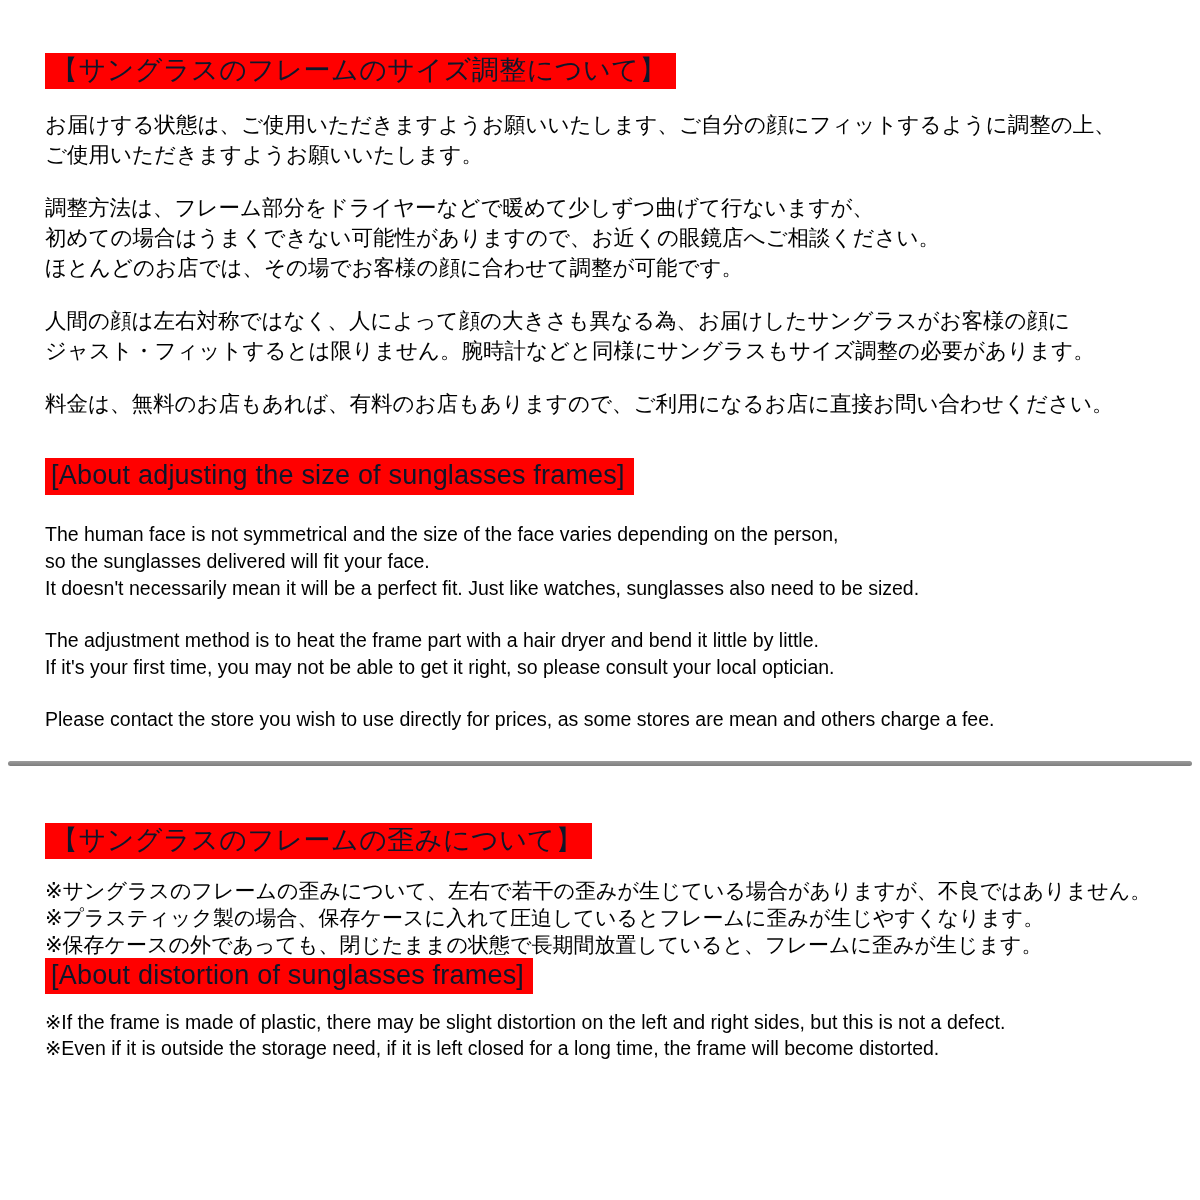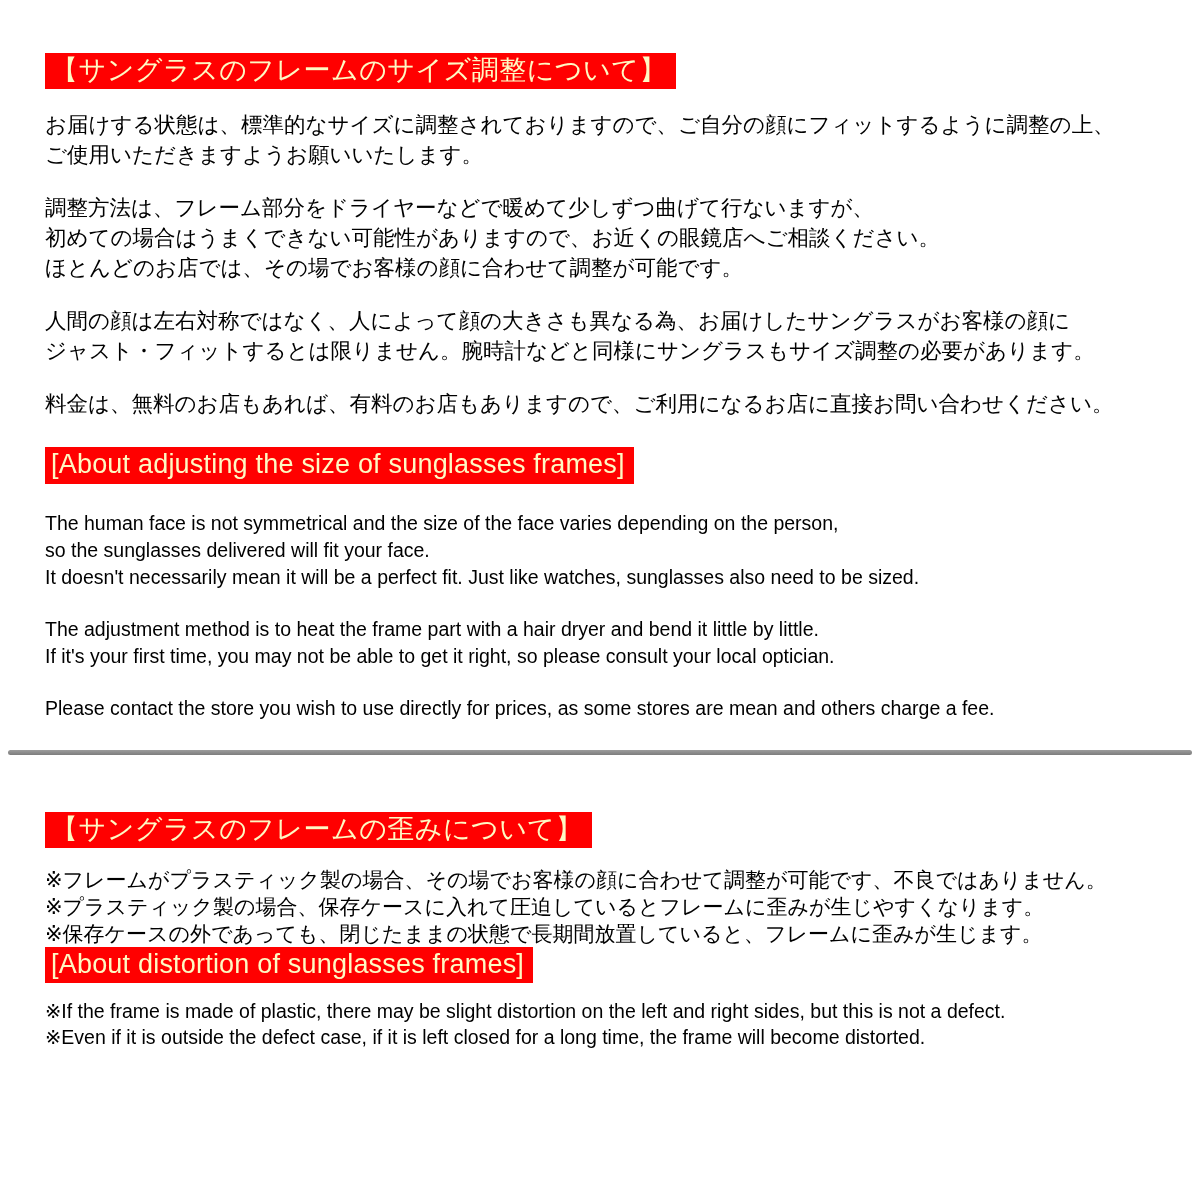--- a/index.html
+++ b/index.html
@@ -15,30 +15,30 @@
   .content {
     padding: 0 45px;
   }
   .top-pad { height: 53px; }
 
   
   .band-wrap { margin: 0; }
   .red-band {
     display: inline-block;
     background: #ff0000;
-    color: #fef9c3;
+    color: #0f172a;
     padding: 3px 9px 5px 6px;
     line-height: 1.05;
     white-space: nowrap;
   }
   .red-band.jp { font-size: 27px; letter-spacing: 0.5px; }
   .red-band.en { font-size: 27px; letter-spacing: 0.2px; }
 
   .band-wrap.first { margin-bottom: 21px; }
-  .band-wrap.en-head1 { margin-top: 28px; margin-bottom: 26px; }
+  .band-wrap.en-head1 { margin-top: 39px; margin-bottom: 26px; }
   .band-wrap.jp-head2 { margin-bottom: 18px; }
   .band-wrap.en-head2 { margin-bottom: 15px; }
 
   
   .jp-paragraph {
     font-size: 21.5px;
     line-height: 30px;
     margin: 0 0 23px 0;
     letter-spacing: 0px;
   }
@@ -72,21 +72,21 @@
 
 <div class="top-pad"></div>
 
 <div class="content">
 
   <div class="band-wrap first">
     <span class="red-band jp">【サングラスのフレームのサイズ調整について】</span>
   </div>
 
   <div class="jp-paragraph">
-    <div class="line">お届けする状態は、標準的なサイズに調整されておりますので、ご自分の顔にフィットするように調整の上、</div>
+    <div class="line">お届けする状態は、ご使用いただきますようお願いいたします、ご自分の顔にフィットするように調整の上、</div>
     <div class="line">ご使用いただきますようお願いいたします。</div>
   </div>
 
   <div class="jp-paragraph">
     <div class="line">調整方法は、フレーム部分をドライヤーなどで暖めて少しずつ曲げて行ないますが、</div>
     <div class="line">初めての場合はうまくできない可能性がありますので、お近くの眼鏡店へご相談ください。</div>
     <div class="line">ほとんどのお店では、その場でお客様の顔に合わせて調整が可能です。</div>
   </div>
 
   <div class="jp-paragraph">
@@ -122,27 +122,27 @@
 
 <div class="divider"></div>
 
 <div class="content">
 
   <div class="band-wrap jp-head2">
     <span class="red-band jp">【サングラスのフレームの歪みについて】</span>
   </div>
 
   <div class="jp-notes">
-    <div class="line">※フレームがプラスティック製の場合、その場でお客様の顔に合わせて調整が可能です、不良ではありません。</div>
+    <div class="line">※サングラスのフレームの歪みについて、左右で若干の歪みが生じている場合がありますが、不良ではありません。</div>
     <div class="line">※プラスティック製の場合、保存ケースに入れて圧迫しているとフレームに歪みが生じやすくなります。</div>
     <div class="line">※保存ケースの外であっても、閉じたままの状態で長期間放置していると、フレームに歪みが生じます。</div>
   </div>
 
   <div class="band-wrap en-head2">
     <span class="red-band en">[About distortion of sunglasses frames]</span>
   </div>
 
   <div class="en-notes">
     <div class="line">※If the frame is made of plastic, there may be slight distortion on the left and right sides, but this is not a defect.</div>
-    <div class="line">※Even if it is outside the defect case, if it is left closed for a long time, the frame will become distorted.</div>
+    <div class="line">※Even if it is outside the storage need, if it is left closed for a long time, the frame will become distorted.</div>
   </div>
 
 </div>
 
 </body></html>

